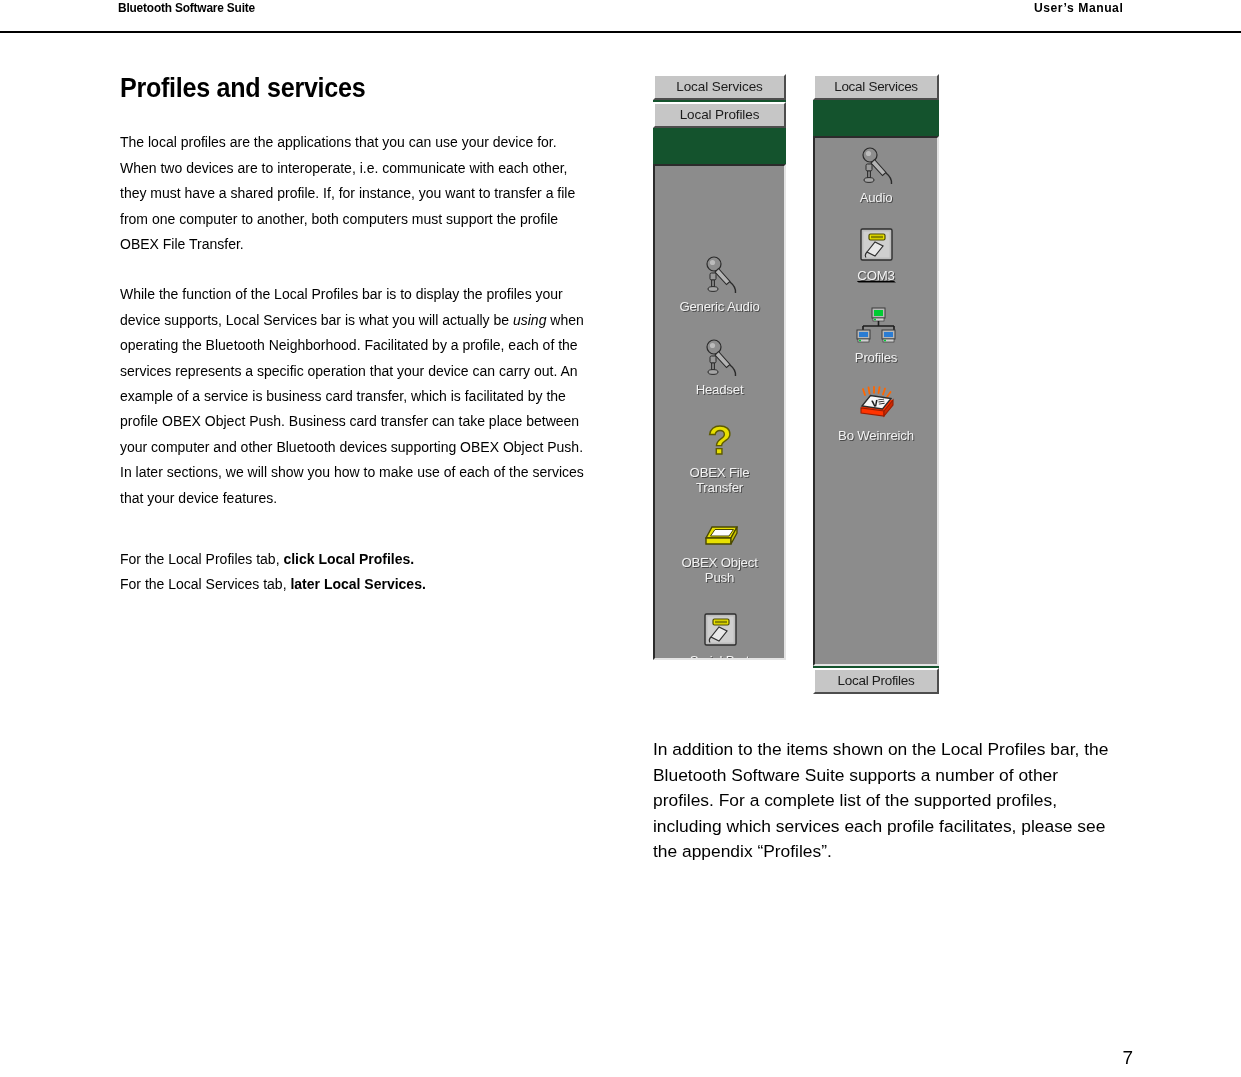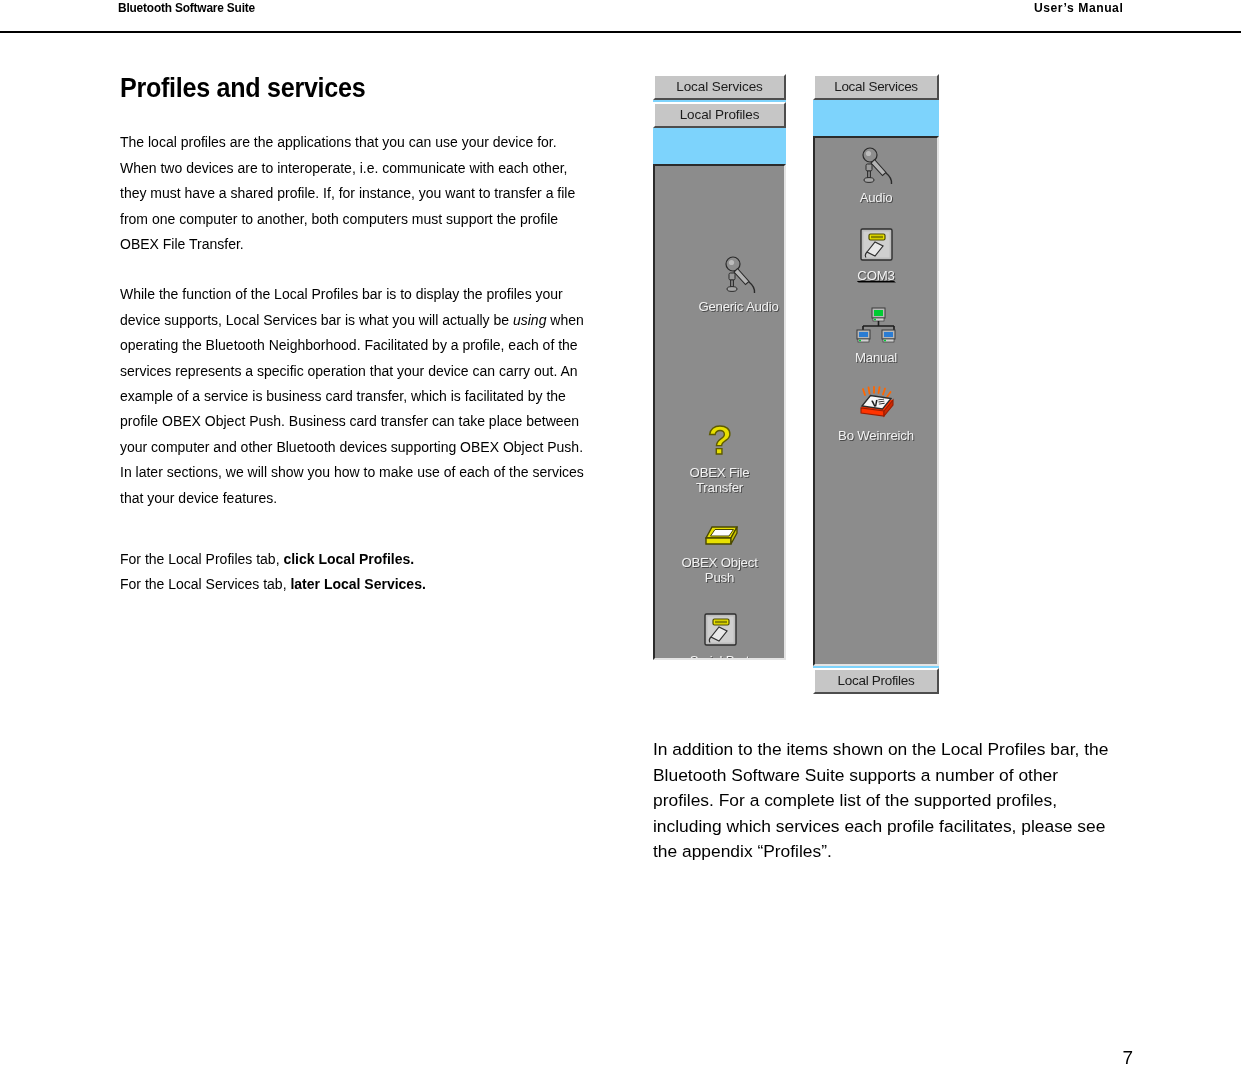--- a/index.html
+++ b/index.html
@@ -92,21 +92,21 @@
 
   
   .shot {
     position: relative;
     width: 300px;
     height: 608px;
   }
 
   .bar {
     position: absolute;
-    background: #7dd3fc;
+    background: #14532d;
   }
   .bar-profiles { left: 0px;   top: 0px; width: 133px; }
   .bar-services { left: 160px; top: 0px; width: 126px; }
 
   
   .tab-btn {
     position: relative;
     background: #c6c6c6;
     border-top: 2px solid #ffffff;
     border-left: 2px solid #ffffff;
@@ -205,35 +205,49 @@
   <div class="shot">
 
     <div class="bar bar-profiles">
 
       <div class="tab-btn">Local Services</div>
       <div class="tab-btn" style="margin-top:2px;">Local Profiles</div>
 
       <div class="icon-field field-profiles">
 
 
-        <div class="icon-cell" style="top:89px;padding-left:19px;">
+        <div class="icon-cell" style="top:89px;">
           <span class="icon-glyph">
             <svg class="ico-svg" width="46" height="42" viewBox="0 0 46 42">
               <circle cx="17" cy="9" r="7" fill="#8e8e8e" stroke="#2a2a2a" stroke-width="1.2"></circle>
               <circle cx="15.5" cy="7.5" r="2.6" fill="#c9c9c9" opacity="0.75"></circle>
               <path d="M21.5 13.5 L33 26.5 L29.5 29.5 L18 17 Z" fill="#b4b4b4" stroke="#2a2a2a" stroke-width="1.1"></path>
               <rect x="13" y="18" width="6" height="7" rx="1.5" fill="#9a9a9a" stroke="#2a2a2a" stroke-width="1"></rect>
               <rect x="14.5" y="25" width="3" height="7" fill="#7d7d7d" stroke="#2a2a2a" stroke-width="0.9"></rect>
               <ellipse cx="16" cy="34" rx="5" ry="2.4" fill="#a5a5a5" stroke="#2a2a2a" stroke-width="1"></ellipse>
               <path d="M33 27 C38 31 39 34 38.5 38" stroke="#2a2a2a" stroke-width="1.4" fill="none"></path>
             </svg>
           </span>
           <span class="icon-label">Generic Audio</span>
         </div>
 
+        <div class="icon-cell" style="top:172px;">
+          <span class="icon-glyph">
+            <svg class="ico-svg" width="46" height="42" viewBox="0 0 46 42">
+              <circle cx="17" cy="9" r="7" fill="#8e8e8e" stroke="#2a2a2a" stroke-width="1.2"></circle>
+              <circle cx="15.5" cy="7.5" r="2.6" fill="#c9c9c9" opacity="0.75"></circle>
+              <path d="M21.5 13.5 L33 26.5 L29.5 29.5 L18 17 Z" fill="#b4b4b4" stroke="#2a2a2a" stroke-width="1.1"></path>
+              <rect x="13" y="18" width="6" height="7" rx="1.5" fill="#9a9a9a" stroke="#2a2a2a" stroke-width="1"></rect>
+              <rect x="14.5" y="25" width="3" height="7" fill="#7d7d7d" stroke="#2a2a2a" stroke-width="0.9"></rect>
+              <ellipse cx="16" cy="34" rx="5" ry="2.4" fill="#a5a5a5" stroke="#2a2a2a" stroke-width="1"></ellipse>
+              <path d="M33 27 C38 31 39 34 38.5 38" stroke="#2a2a2a" stroke-width="1.4" fill="none"></path>
+            </svg>
+          </span>
+          <span class="icon-label">Headset</span>
+        </div>
 
         <div class="icon-cell" style="top:255px;">
           <span class="icon-glyph">
             <svg class="ico-svg" width="46" height="42" viewBox="0 0 46 42">
               <text x="23" y="33" text-anchor="middle" font-family="Liberation Sans, sans-serif" font-size="40" font-weight="bold" fill="#e8e000" stroke="#5d5a00" stroke-width="1.4">?</text>
             </svg>
           </span>
           <span class="icon-label">OBEX File
 Transfer</span>
         </div>
@@ -314,21 +328,21 @@
               <rect x="4" y="24" width="13" height="9" fill="#b8b8b8" stroke="#3a3a3a" stroke-width="1"></rect>
               <rect x="6" y="26" width="9" height="5" fill="#2b7cd3"></rect>
               <rect x="5" y="33" width="11" height="3" fill="#d0d0d0" stroke="#3a3a3a" stroke-width="0.7"></rect>
               <rect x="6" y="33.7" width="2" height="1.6" fill="#00cc33"></rect>
               <rect x="29" y="24" width="13" height="9" fill="#b8b8b8" stroke="#3a3a3a" stroke-width="1"></rect>
               <rect x="31" y="26" width="9" height="5" fill="#2b7cd3"></rect>
               <rect x="30" y="33" width="11" height="3" fill="#d0d0d0" stroke="#3a3a3a" stroke-width="0.7"></rect>
               <rect x="31" y="33.7" width="2" height="1.6" fill="#00cc33"></rect>
             </svg>
           </span>
-          <span class="icon-label">Manual</span>
+          <span class="icon-label">Profiles</span>
         </div>
 
         <div class="icon-cell" style="top:248px;">
           <span class="icon-glyph" style="height:40px;">
             <svg class="ico-svg" width="46" height="40" viewBox="0 0 46 40">
               <g stroke="#ff6600" stroke-width="1.8" stroke-linecap="round">
                 <path d="M12 9 L10 3"></path>
                   <path d="M16.5 7.5 L15.5 1.5"></path>
                   <path d="M21 6.8 L21 1"></path>
                 <path d="M25.5 7 L26.5 1.2"></path>

